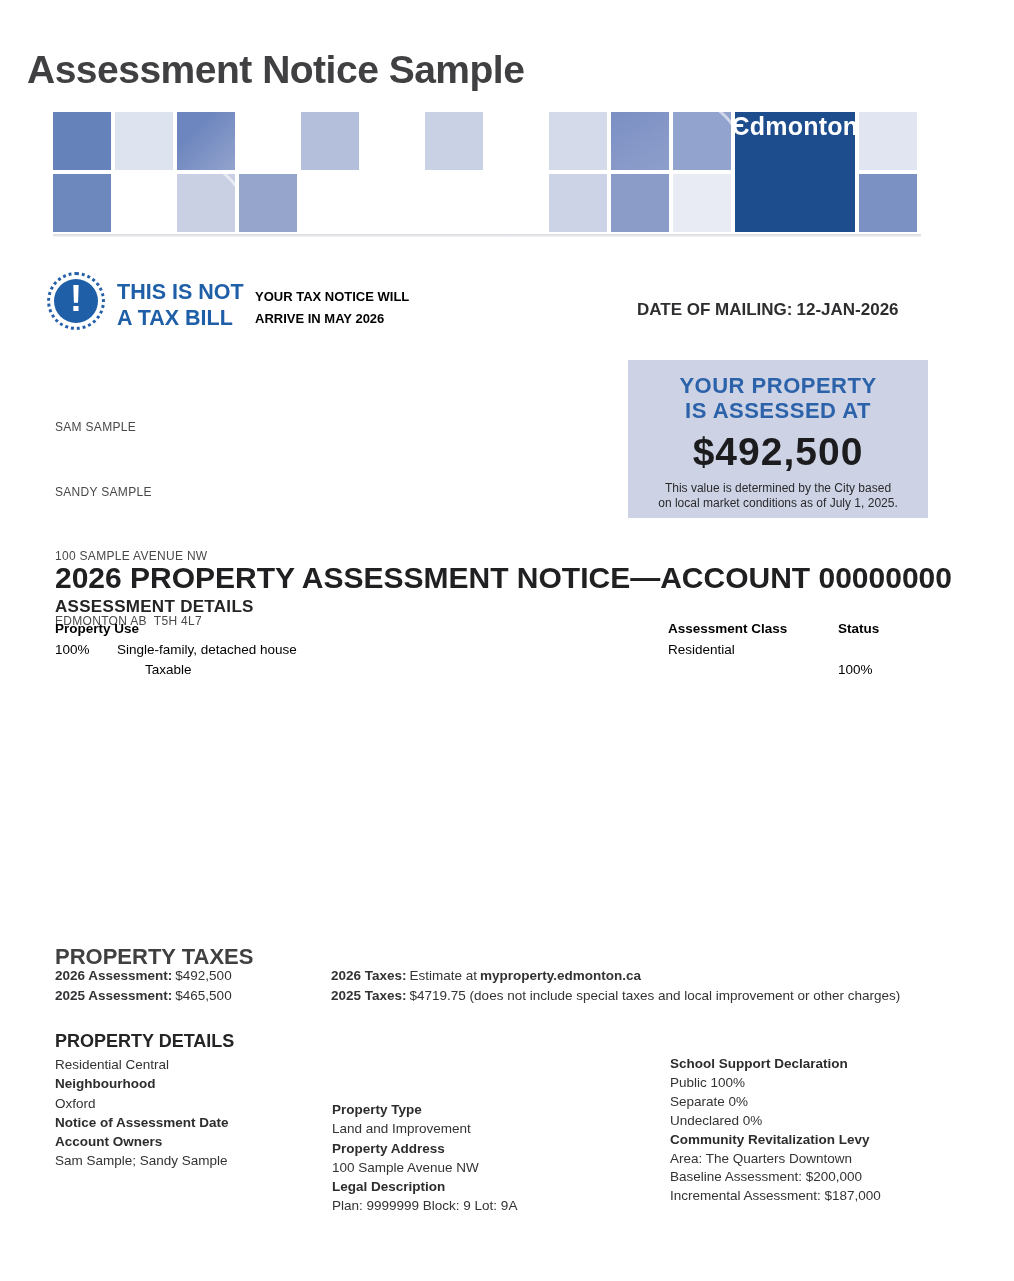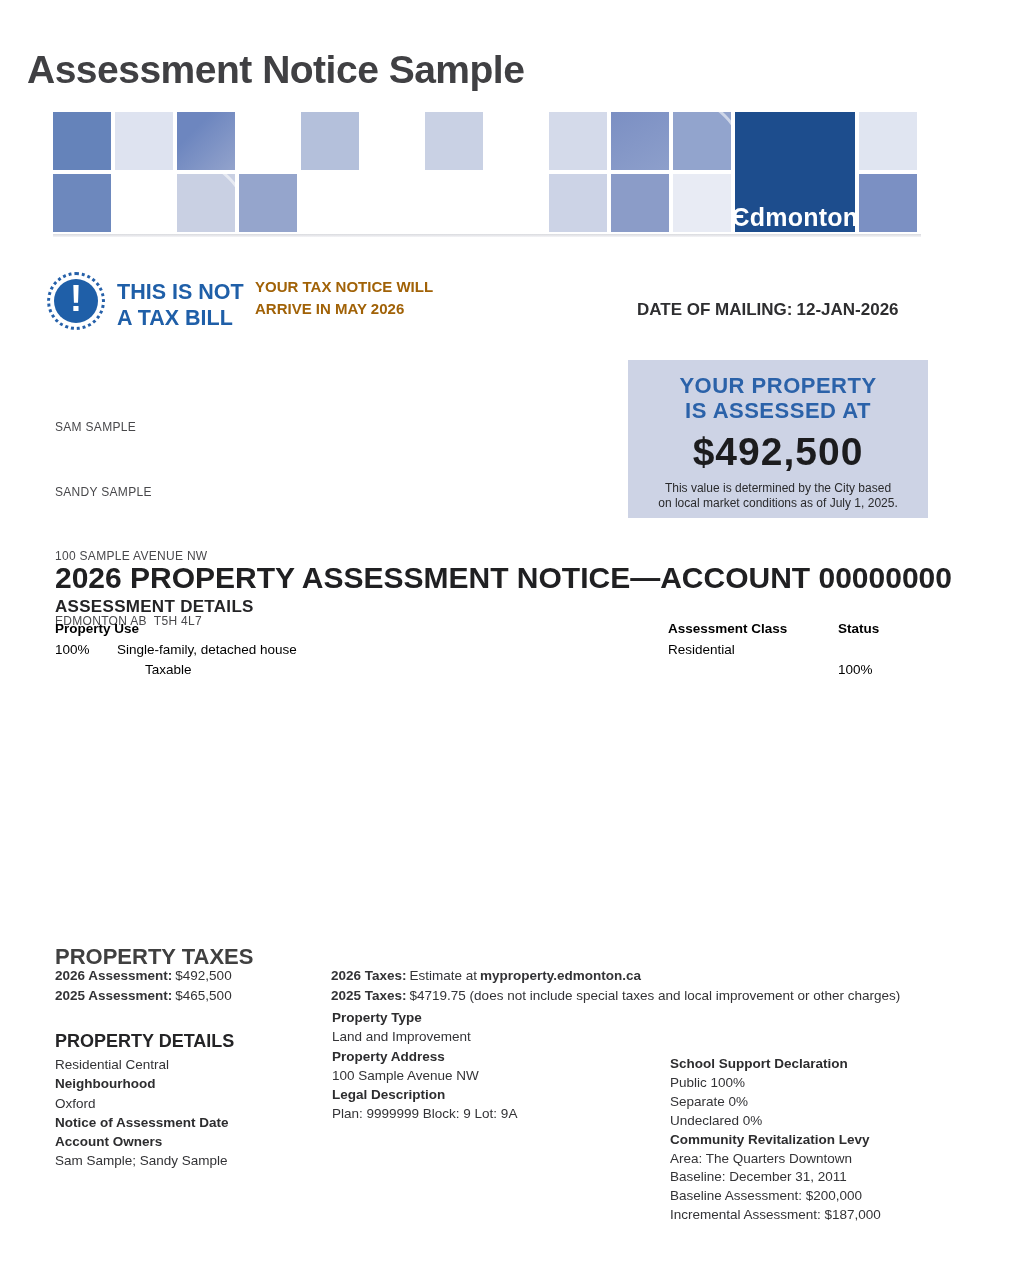--- a/index.html
+++ b/index.html
@@ -15,32 +15,32 @@
 
   
   .banner { left:53px; top:112px; width:864px; height:120px;
     display:grid; grid-template-columns:repeat(14,58px); grid-template-rows:58px 58px; gap:4px; }
   .cell { position:relative; overflow:hidden; }
   .cell.arc::after { content:""; position:absolute; width:260%; height:260%;
     border:3px solid rgba(255,255,255,.55); border-radius:50%; left:-95%; top:-150%; }
   .cell.arc2::after { content:""; position:absolute; width:260%; height:260%;
     border:3px solid rgba(255,255,255,.55); border-radius:50%; left:-140%; top:-35%; }
   .logo-block { position:absolute; left:682px; top:0; width:120px; height:120px;
-    display:flex; align-items:flex-end; justify-content:center; }
+    display:flex; align-items:flex-start; justify-content:center; }
   .logo-text { color:#ffffff; font-size:25px; font-weight:bold; letter-spacing:0.2px; }
   .banner-shadow { left:53px; top:234px; width:868px; height:3px;
     background:linear-gradient(to bottom,#d9dade,#f4f4f7); }
 
   
   .alert-icon { left:47px; top:272px; width:58px; height:58px; border:3px dotted #2560a9;
     border-radius:50%; display:flex; align-items:center; justify-content:center; }
   .alert-icon-inner { width:44px; height:44px; background:#1f5fa8; border-radius:50%;
     color:#ffffff; font-weight:bold; font-size:36px; line-height:40px; text-align:center; }
   .alert-headline { left:117px; top:279px; font-size:21.5px; font-weight:bold; color:#1f5fa8; line-height:26px; }
-  .alert-subtext { left:255px; top:276px; font-size:15px; font-weight:bold; color:#a16207; line-height:22px; }
+  .alert-subtext { left:255px; top:286px; font-size:13px; font-weight:bold; color:#000000; line-height:22px; }
   .mailing { left:637px; top:300px; font-size:17px; font-weight:bold; color:#2e2e30; }
   .mailing span { margin-right:4px; }
 
   
   .recipient { left:55px; top:374px; font-size:12px; color:#48484b; line-height:21.5px;
     letter-spacing:0.3px; white-space:pre-wrap; }
 
   
   .assessed-box { left:628px; top:360px; width:300px; height:158px; text-align:center; padding-top:13px; }
   .assessed-heading { font-size:22px; font-weight:bold; line-height:25px; letter-spacing:0.5px; }
@@ -62,21 +62,21 @@
   .taxes-rows { left:55px; top:966px; width:900px; font-size:13.5px; color:#333336; line-height:19.5px; }
   .taxes-row { position:relative; white-space:nowrap; }
   .taxes-right { position:absolute; left:276px; top:0; }
   .b { font-weight:bold; }
   .taxes-row span { margin-right:3px; }
 
   
   .pd-heading { left:55px; top:1031px; font-size:18px; font-weight:bold; color:#242426; }
   .pd-col { font-size:13.5px; color:#333336; line-height:19.3px; }
   .pd-col1 { left:55px; top:1055px; width:270px; }
-  .pd-col2 { left:332px; top:1008px; width:320px; }
+  .pd-col2 { left:332px; top:1100px; width:320px; }
   .pd-col3 { left:670px; top:1055px; width:320px; line-height:18.9px; }
   .detail-line { white-space:nowrap; }
   .detail-line.bold { font-weight:bold; color:#2d2d2f; }
 </style>
 </head>
 <body>
 
 <div class="page">
 
   <div class="abs page-title">Assessment Notice Sample</div>
@@ -185,18 +185,17 @@
       <div class="detail-line bold">Legal Description</div>
       <div class="detail-line">Plan: 9999999 Block: 9 Lot: 9A</div>
     </div>
   <div class="abs pd-col pd-col3">
       <div class="detail-line bold">School Support Declaration</div>
       <div class="detail-line">Public 100%</div>
       <div class="detail-line">Separate 0%</div>
       <div class="detail-line">Undeclared 0%</div>
       <div class="detail-line bold">Community Revitalization Levy</div>
       <div class="detail-line">Area: The Quarters Downtown</div>
-      <div class="detail-line">Baseline: December 31, 2011</div>
       <div class="detail-line">Baseline Assessment: $200,000</div>
       <div class="detail-line">Incremental Assessment: $187,000</div>
     </div>
 
 </div>
 
 </body></html>

